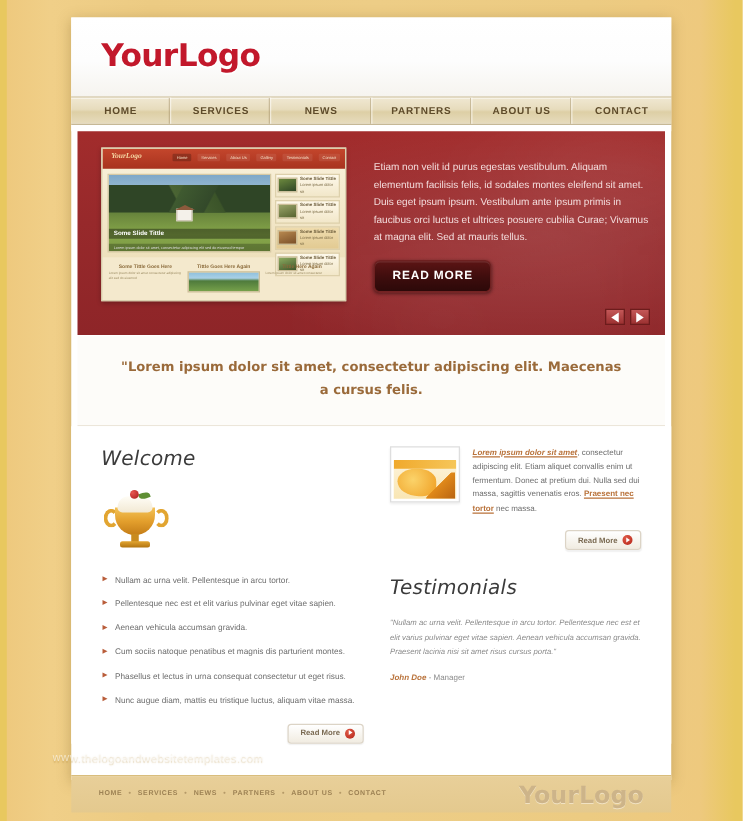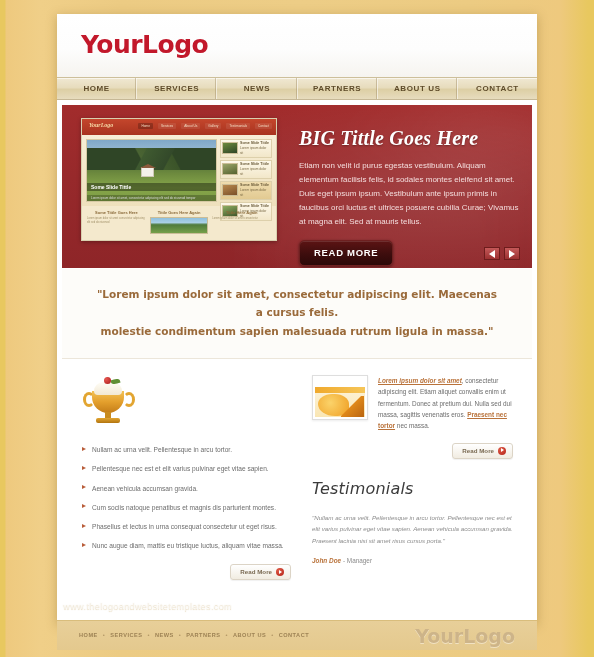--- a/index.html
+++ b/index.html
@@ -251,21 +251,20 @@
   .testi { margin-top:20px; }
   .testi-quote { font-size:6.2px; line-height:1.85; color:#8b8b8b; font-style:italic; }
   .testi-author { margin-top:11px; font-size:6.4px; color:#8b8b8b; }
   .testi-author b { color:#b9723a; font-style:italic; }
   
   .watermark {
     position:absolute; left:42px; top:601px; width:190px; height:13px;
     font-size:9px; letter-spacing:.4px; color:rgba(255,255,255,.55);
     font-family:"Liberation Sans", sans-serif; white-space:nowrap; overflow:hidden;
     text-shadow:0 1px 1px rgba(180,140,60,.35);
-    text-align:right;
   }
   
   .site-footer {
     position:absolute; left:57px; top:620px; width:480px; height:30px;
     background:linear-gradient(to bottom,#e8cf99 0%,#e4c98e 100%);
     border-top:1px solid #d9bd7c;
   }
   .footer-nav {
     position:absolute; left:22px; top:11px; display:flex; align-items:center; gap:5px;
     font-size:5.6px; font-weight:bold; letter-spacing:.5px; color:#9d8254; text-transform:uppercase;
@@ -360,43 +359,42 @@
           <div class="pic"></div>
         </div>
         <div class="ms-col">
           <h5>Tittle Here Again</h5>
           <p>Lorem ipsum dolor sit amet consectetur</p>
         </div>
       </div>
     </div>
 
     <div class="hero-text">
-      <div class="hero-title">BIG Tittle Goes Here</div>
       <div class="hero-para">Etiam non velit id purus egestas vestibulum. Aliquam elementum facilisis felis, id sodales montes eleifend sit amet. Duis eget ipsum ipsum. Vestibulum ante ipsum primis in faucibus orci luctus et ultrices posuere cubilia Curae; Vivamus at magna elit. Sed at mauris tellus.</div>
       <div class="btn-readmore">READ MORE</div>
     </div>
 
     <div class="hero-arrows">
       <div class="arrow-btn arrow-prev">
           <i></i>
         </div>
       <div class="arrow-btn arrow-next">
           <i></i>
         </div>
     </div>
   </section>
 
   <section class="quote-bar">
     <p>"Lorem ipsum dolor sit amet, consectetur adipiscing elit. Maecenas a cursus felis.</p>
-    <p>molestie condimentum sapien malesuada rutrum ligula in massa."</p>
   </section>
 
   <div class="content">
 
     <div class="col-left">
+      <h2 class="sec-title">Welcome</h2>
       <div class="welcome-row">
         <div class="trophy">
           <div class="handle-l"></div>
             <div class="handle-r"></div>
           <div class="cup"></div>
             <div class="stem"></div>
             <div class="base"></div>
           <div class="cream"></div>
             <div class="leaf"></div>
             <div class="cherry"></div>

